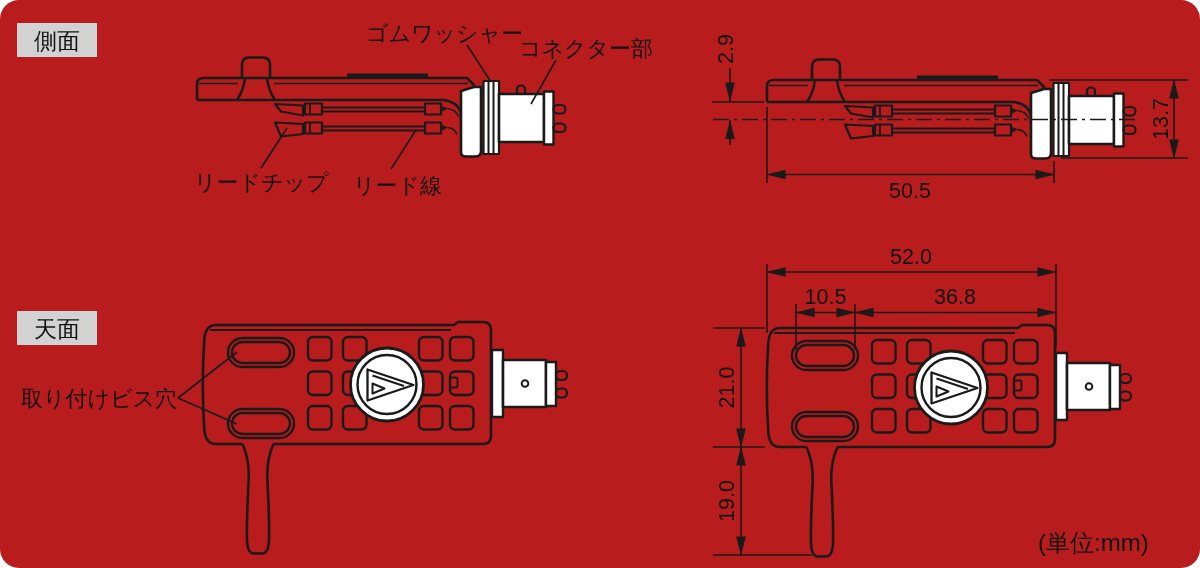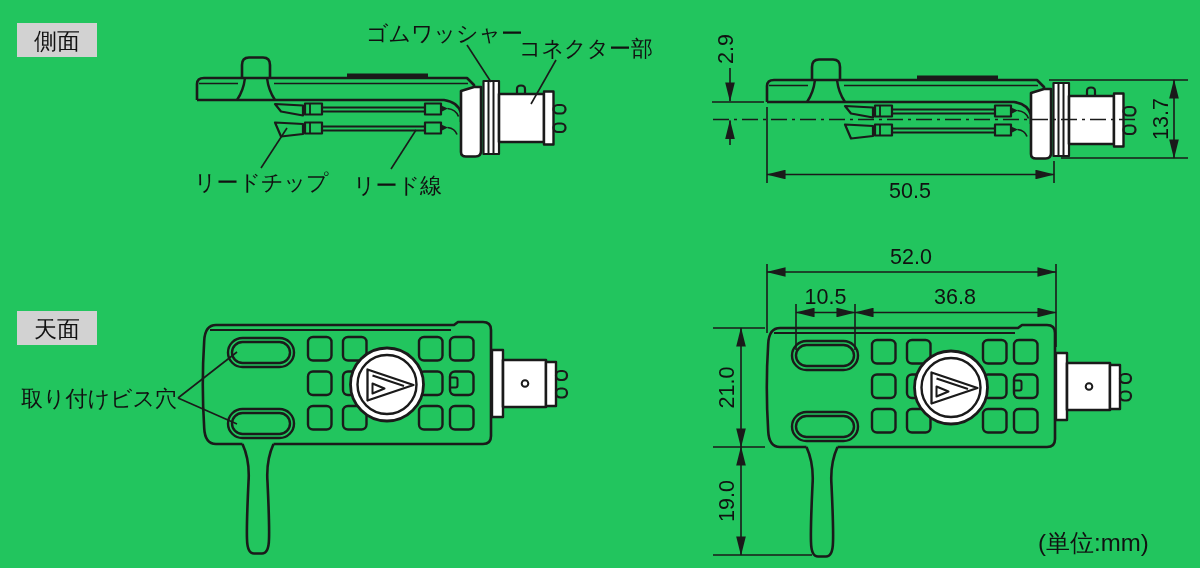--- a/index.html
+++ b/index.html
@@ -1,17 +1,17 @@
 <!DOCTYPE html>
 <html><head>
 <meta charset="utf-8">
 <style>
   html,body{margin:0;padding:0;background:#ffffff;}
-  #canvas{position:relative;width:1200px;height:568px;background:#22c55e;overflow:hidden;
-          font-family:"Liberation Sans","DejaVu Sans",sans-serif;}
+  #canvas{position:relative;width:1200px;height:568px;background:#b91c1c;overflow:hidden;
+          font-family:"Liberation Sans","DejaVu Sans",sans-serif;border-radius:19px;}
   svg{display:block}
   text{fill:#111111;font-family:"Liberation Sans","DejaVu Sans",sans-serif;}
   .lbl{font-size:22px;}
   .dim{font-size:21.5px;}
   .tag{font-size:23px;}
   .unit{font-size:24px;}
   .thin{stroke:#1a1a1a;stroke-width:1.6;fill:none;}
 </style>
 </head>
 <body>

